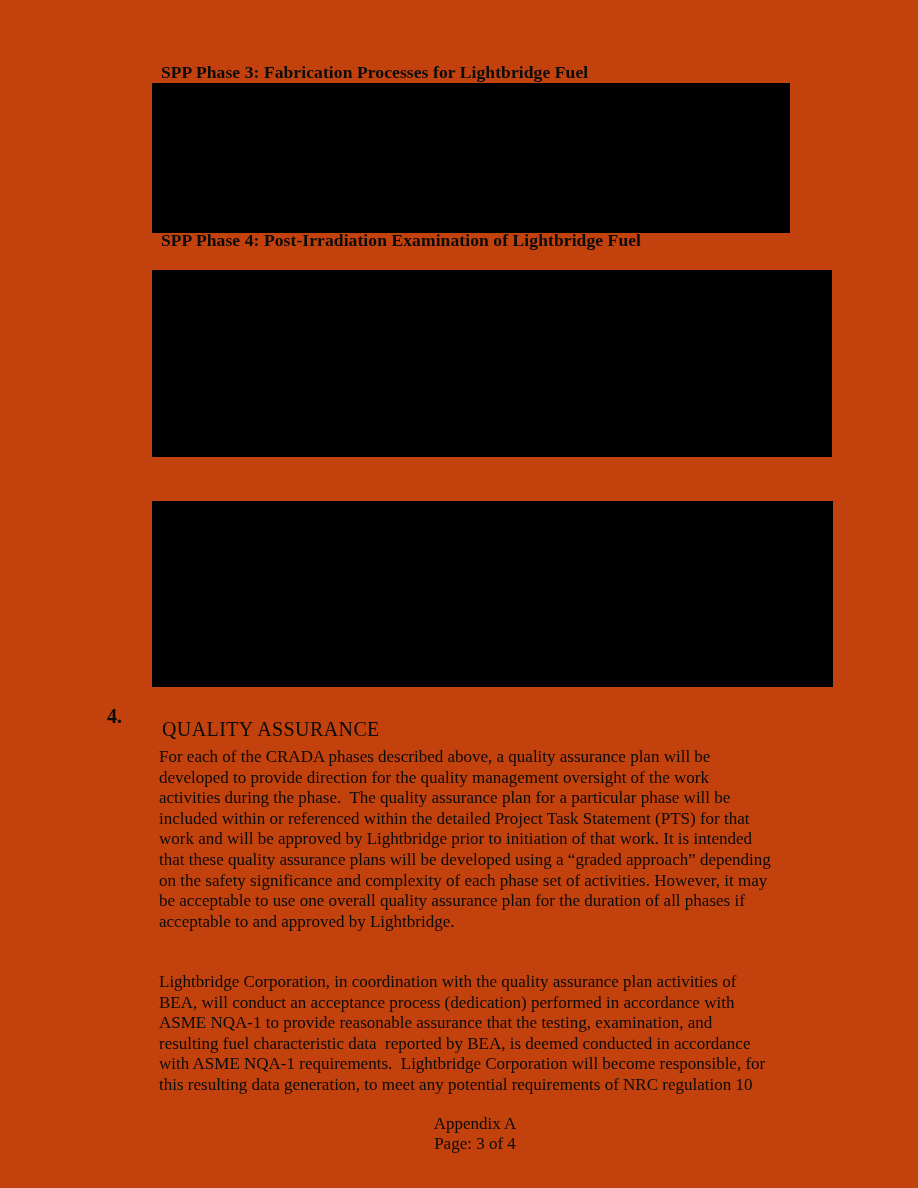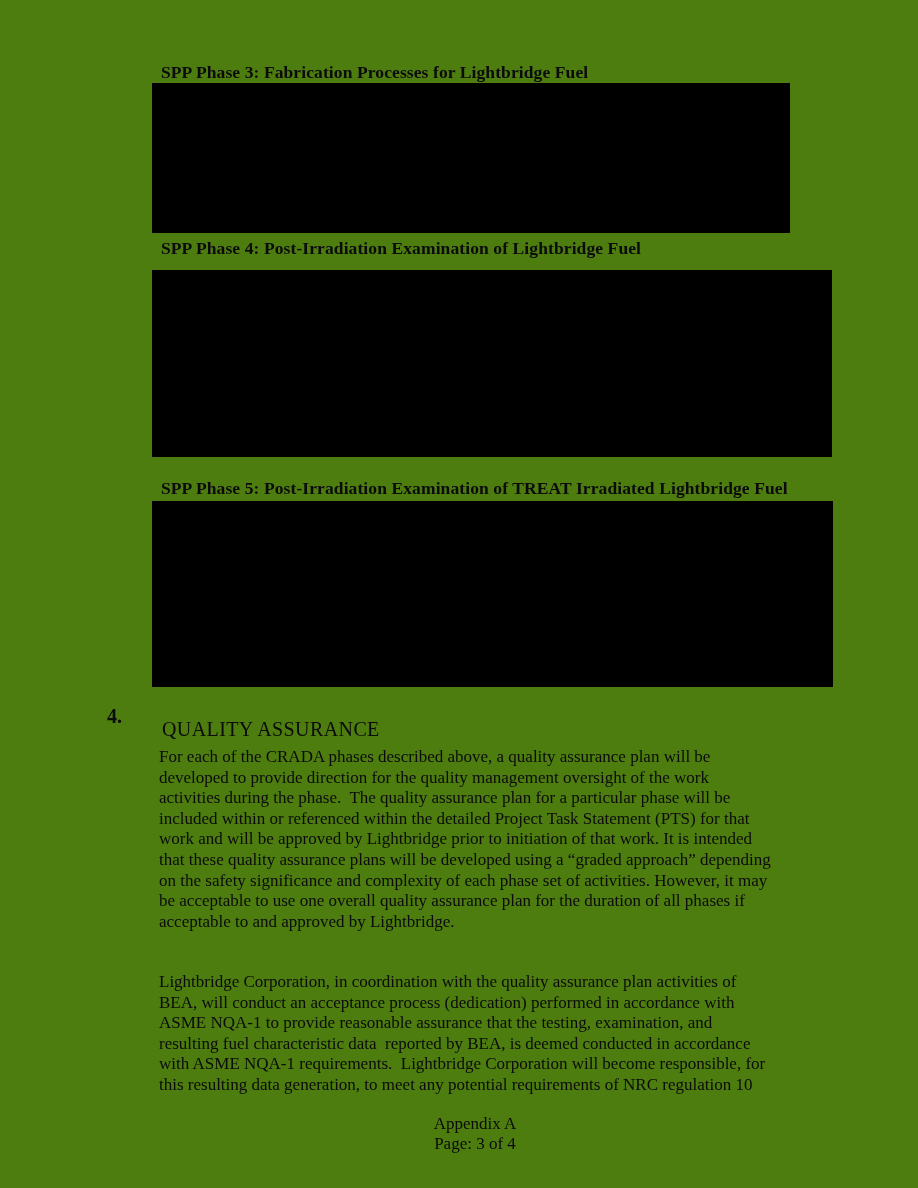--- a/index.html
+++ b/index.html
@@ -1,35 +1,35 @@
 <!DOCTYPE html>
 <html><head>
 <meta charset="utf-8">
 <style>
   html, body { margin: 0; padding: 0; background: #ffffff; }
   .page {
     position: relative;
     width: 918px;
     height: 1188px;
-    background: #4d7c0f;
+    background: #c2410c;
     color: #0b0b0b;
     font-family: "Liberation Serif", "DejaVu Serif", serif;
     overflow: hidden;
   }
   .phase-heading {
     position: absolute;
     margin: 0;
     font-size: 17.5px;
     line-height: 20px;
     font-weight: bold;
     white-space: nowrap;
     letter-spacing: 0.1px;
   }
   .heading-phase3 { top: 62px;  left: 161px; }
-  .heading-phase4 { top: 238px; left: 161px; }
+  .heading-phase4 { top: 230px; left: 161px; }
   .heading-phase5 { top: 478px; left: 161px; }
   .redaction {
     position: absolute;
     background: #000000;
   }
   .redaction-1 { top: 83px;  left: 152px; width: 638px; height: 150px; }
   .redaction-2 { top: 270px; left: 152px; width: 680px; height: 187px; }
   .redaction-3 { top: 501px; left: 152px; width: 681px; height: 186px; }
   .section-number {
     position: absolute;
@@ -69,21 +69,20 @@
 <body>
 
 <div class="page">
 
   <h2 class="phase-heading heading-phase3">SPP Phase 3: Fabrication Processes for Lightbridge Fuel</h2>
   <div class="redaction redaction-1"></div>
 
   <h2 class="phase-heading heading-phase4">SPP Phase 4: Post-Irradiation Examination of Lightbridge Fuel</h2>
   <div class="redaction redaction-2"></div>
 
-  <h2 class="phase-heading heading-phase5">SPP Phase 5: Post-Irradiation Examination of TREAT Irradiated Lightbridge Fuel</h2>
   <div class="redaction redaction-3"></div>
 
   <span class="section-number">4.</span>
   <h1 class="section-title">QUALITY ASSURANCE</h1>
 
   <div class="para para-1">For each of the CRADA phases described above, a quality assurance plan will be
 developed to provide direction for the quality management oversight of the work
 activities during the phase.  The quality assurance plan for a particular phase will be
 included within or referenced within the detailed Project Task Statement (PTS) for that
 work and will be approved by Lightbridge prior to initiation of that work. It is intended

